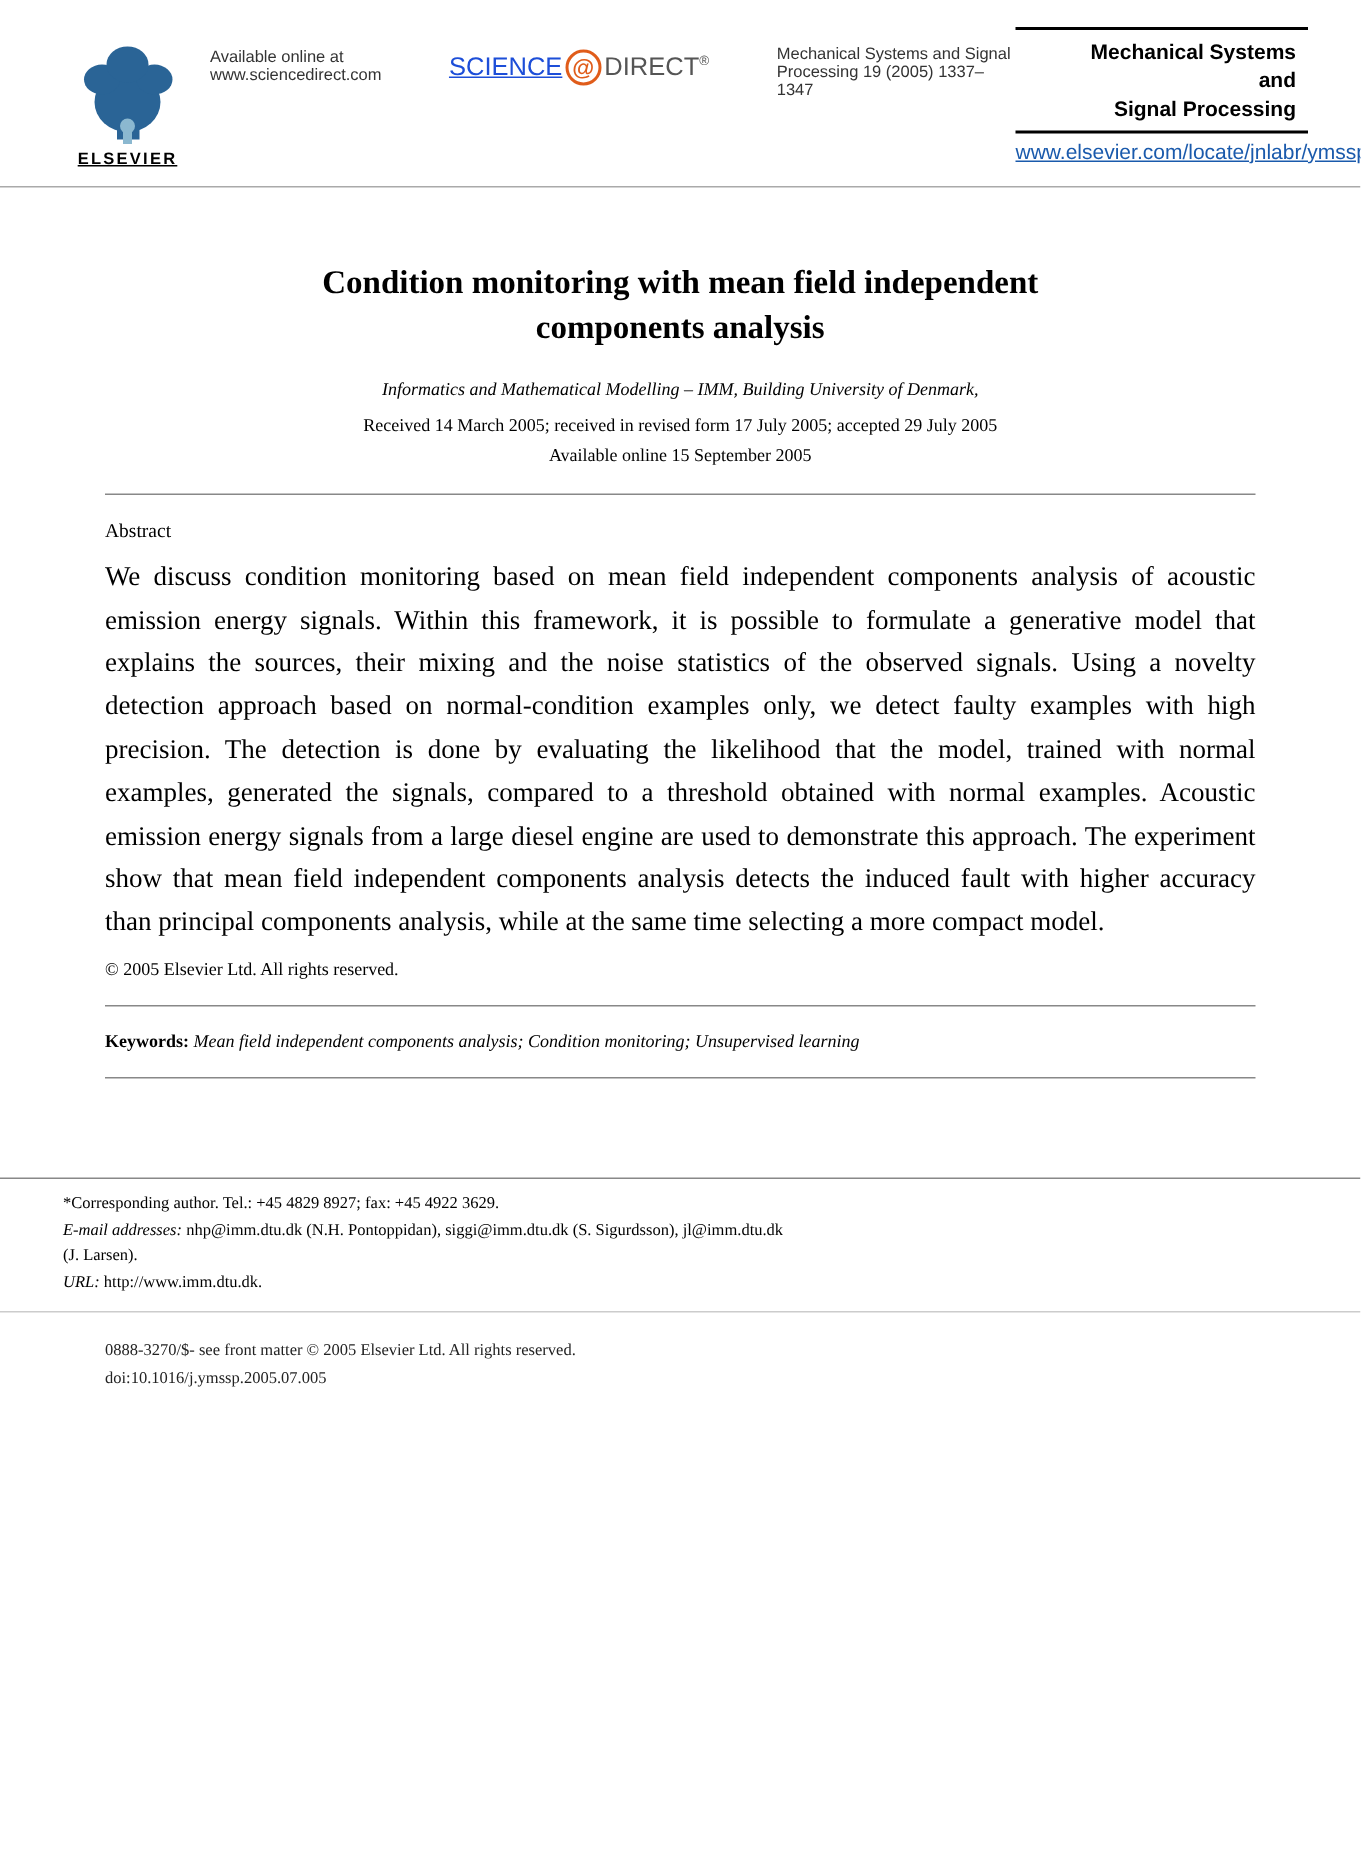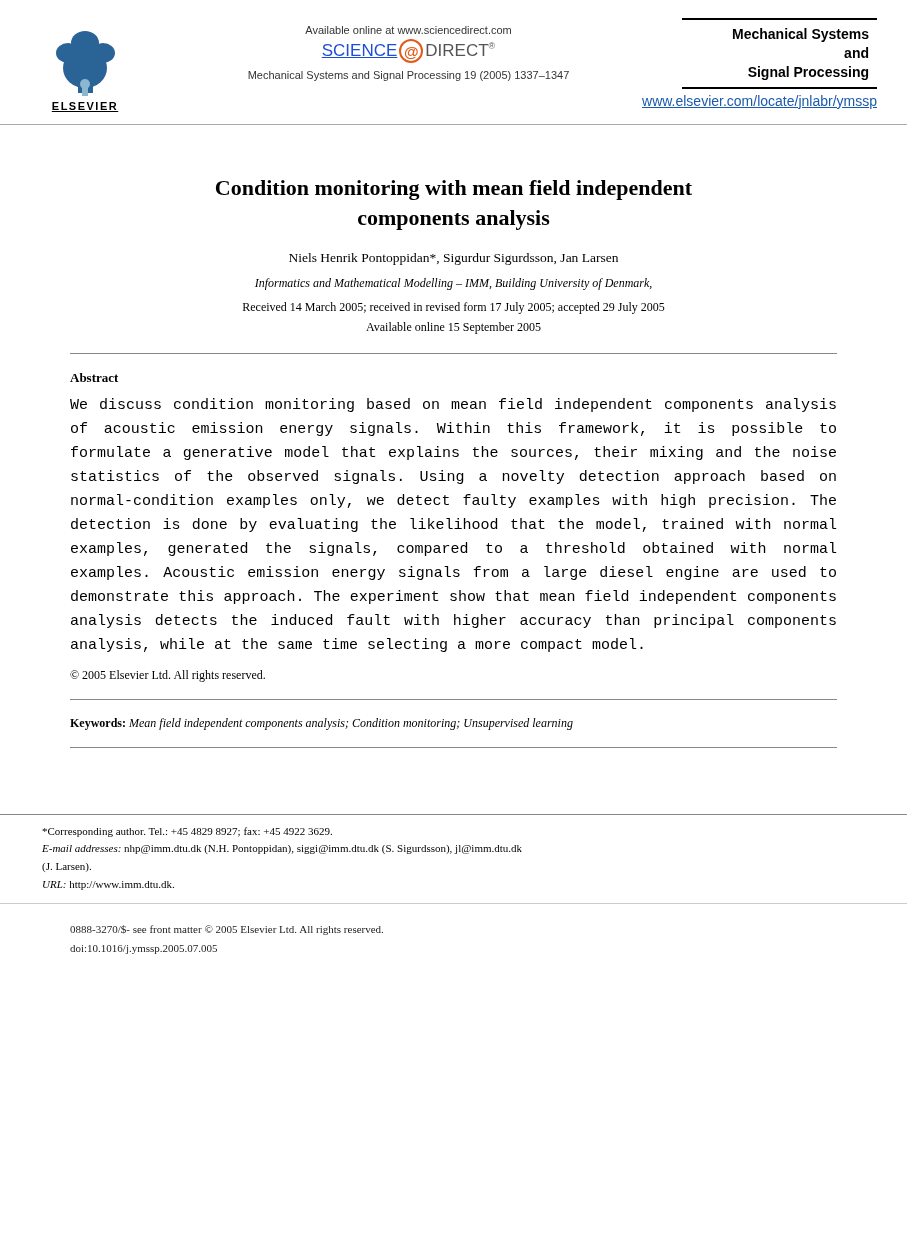--- a/index.html
+++ b/index.html
@@ -47,45 +47,45 @@
       font-size: 11px;
       font-weight: bold;
       letter-spacing: 1.5px;
       color: #000;
       margin-top: 2px;
       font-family: Arial, sans-serif;
     }
 
     .header-center {
       display: flex;
-      flex-direction: column;
+      flex-direction: row;
       align-items: center;
       flex: 1;
       padding-top: 6px;
+      gap: 45px;
     }
 
     .available-online {
       font-size: 11px;
       font-family: Arial, sans-serif;
       color: #333;
       margin-bottom: 3px;
     }
 
     .journal-line {
       font-size: 11px;
       font-family: Arial, sans-serif;
       color: #333;
       margin-top: 6px;
     }
 
     .header-right {
       width: 200px;
       display: flex;
       flex-direction: column;
-      align-items: flex-end;
     }
 
     .journal-box {
       border-top: 2px solid #000;
       border-bottom: 2px solid #000;
       padding: 5px 8px;
       text-align: right;
       width: 195px;
     }
 
@@ -146,30 +146,30 @@
     .section-divider {
       height: 1px;
       background: #888;
       margin: 16px 0;
     }
 
     .abstract-section {}
 
     .abstract-title {
       font-size: 13px;
-      font-weight: bold;
+      font-weight: normal;
       margin-bottom: 8px;
       font-family: "Times New Roman", Times, serif;
     }
 
     .abstract-text {
-      font-size: 15px;
+      font-size: 18px;
       line-height: 1.6;
       text-align: justify;
-      font-family: Liberation Mono, monospace;
+      font-family: Liberation Serif, serif;
     }
 
     .copyright-line {
       font-size: 12px;
       margin-top: 10px;
       font-family: "Times New Roman", Times, serif;
     }
 
     .keywords-line {
       font-size: 12px;
@@ -284,21 +284,20 @@
       </div>
     </div>
   </div>
 
   <div class="content">
 
     <div class="paper-title">
       Condition monitoring with mean field independent<br>components analysis
     </div>
 
-    <div class="authors">Niels Henrik Pontoppidan*, Sigurdur Sigurdsson, Jan Larsen</div>
 
     <div class="affiliation">
       <span>Informatics and Mathematical Modelling – IMM, Building University of Denmark,</span><br>
     </div>
 
     <div class="dates">
       <span>Received 14 March 2005; received in revised form 17 July 2005; accepted 29 July 2005</span><br>
       <span>Available online 15 September 2005</span>
     </div>
 

